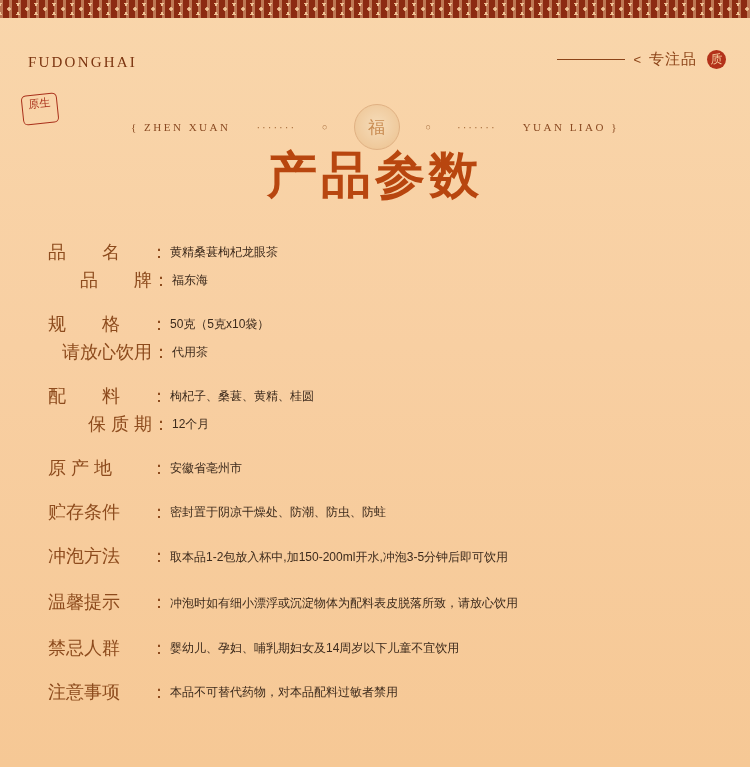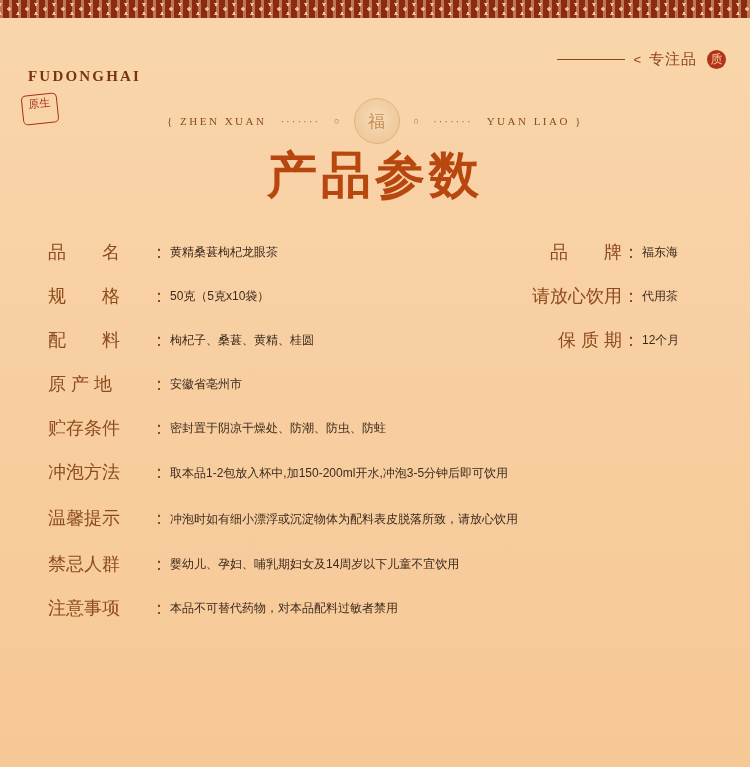--- a/index.html
+++ b/index.html
@@ -49,26 +49,25 @@
     width: 750px; height: 12px;
     background-image:
       repeating-radial-gradient(circle at 9px 6px,
         rgba(247,207,160,0.9) 0 1.5px, rgba(140,43,18,0) 2px 9px);
     background-size: 18px 12px;
   }
 
   
   .brand {
     position: absolute;
-    left: 28px; top: 68px;
+    left: 28px; top: 54px;
     font-family: "Liberation Serif", serif;
     font-size: 15px;
     letter-spacing: 2.2px;
     color: #7b3410;
-    font-weight: bold;
   }
   .tagline-wrap {
     position: absolute;
     right: 24px; top: 50px;
     display: flex;
     align-items: center;
     gap: 8px;
   }
   .tagline-rule {
     display: inline-block;
@@ -117,26 +116,26 @@
     text-align: center;
     padding-top: 2px;
     box-sizing: border-box;
     letter-spacing: 0;
     transform: rotate(-6deg);
   }
 
   
   .deco {
     position: absolute;
-    left: 0; top: 98px;
+    left: 0; top: 104px;
     width: 750px;
     display: flex;
     align-items: center;
     justify-content: center;
-    gap: 14px;
+    gap: 26px;
   }
   .deco .txt {
     font-family: "Liberation Serif", serif;
     font-size: 11px;
     letter-spacing: 2.5px;
     color: #8a4a22;
   }
   .deco .dots {
     letter-spacing: 2px;
     color: #a9703f;
@@ -175,20 +174,21 @@
   
   .params {
     position: absolute;
     left: 48px; top: 238px;
     width: 660px;
   }
   .row {
     display: flex;
     align-items: flex-start;
     margin-bottom: 16px;
+    flex-direction: column;
   }
   .col {
     display: flex;
     align-items: flex-start;
   }
   .col-left { width: 470px; }
   .col-right { flex: 1; }
   .label {
     color: #8d4b1d;
     font-size: 18px;

